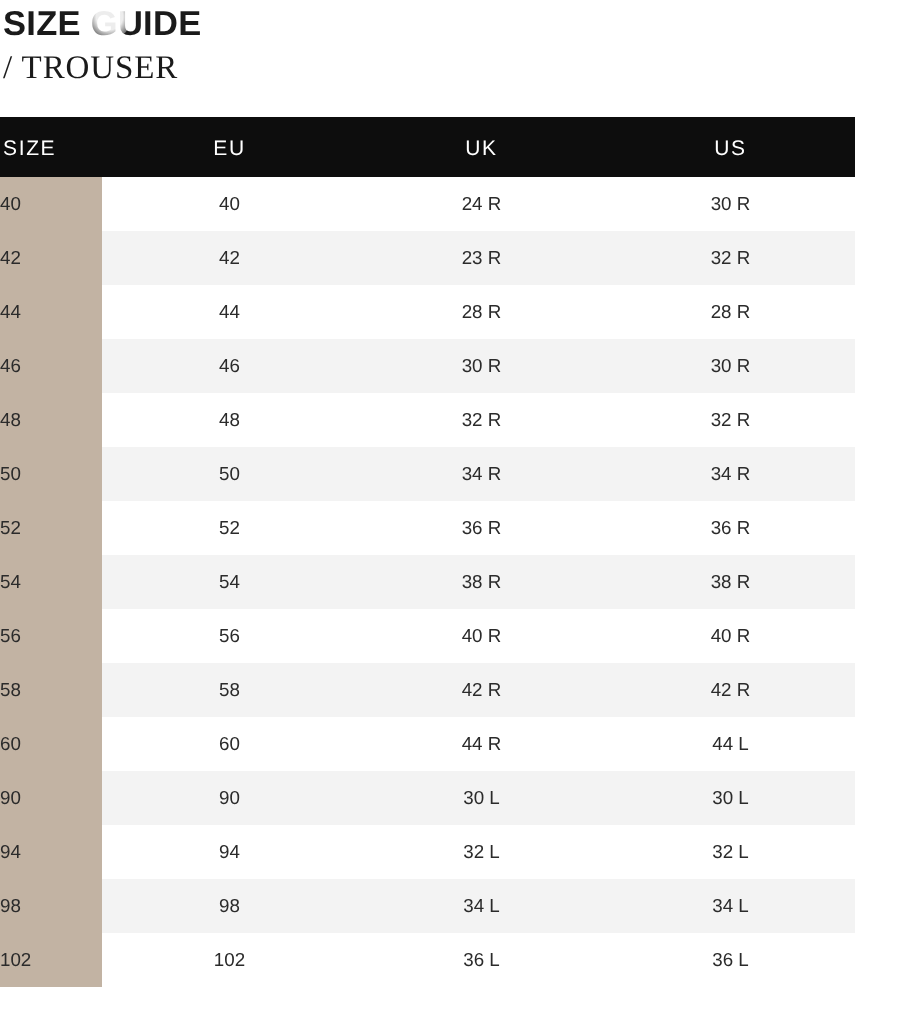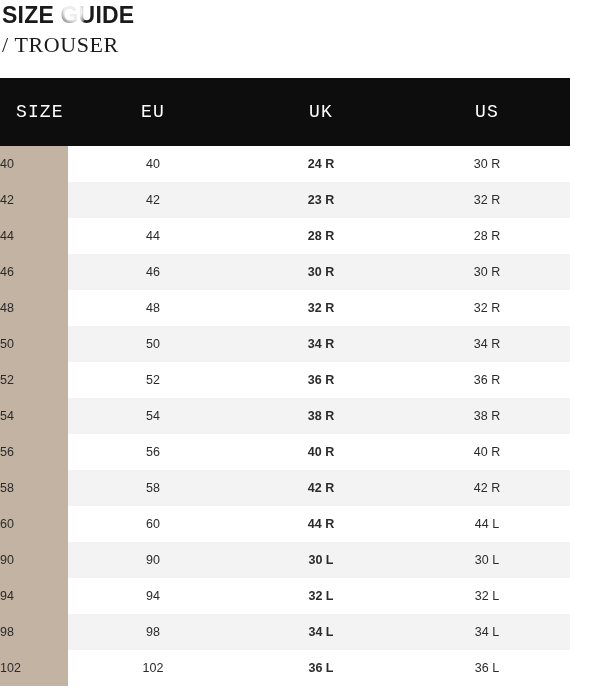--- a/index.html
+++ b/index.html
@@ -74,25 +74,25 @@
   }
   .size-table col.c-size { width: 68px; }
   .size-table col.c-eu   { width: 170px; }
   .size-table col.c-uk   { width: 166px; }
   .size-table col.c-us   { width: 166px; }
 
   .size-table thead th {
     background: #0d0d0d;
     color: #ffffff;
     height: 36px;
-    font-family: Liberation Mono, monospace;
-    font-size: 18px;
+    font-family: Liberation Sans, sans-serif;
+    font-size: 14px;
     font-weight: 400;
     letter-spacing: 1.1px;
-    padding: 16px;
+    padding: 2px;
     vertical-align: middle;
   }
   th.h-size { text-align: left; padding-left: 16px; }
   th.h-eu   { padding-right: 14px; }
   th.h-uk   { text-align: center; padding-right: 16px; }
   th.h-us   { text-align: center; padding-right: 16px; margin-top: 23px; }
 
   .size-table tbody tr { height: 36px; }
   .size-table tbody td {
     height: 36px;
@@ -105,21 +105,21 @@
   td.cell-size {
     background: #c2b3a3;
     text-align: left;
     padding-left: 22px;
     color: #262626;
   }
   td.cell-eu, td.cell-uk, td.cell-us {
     text-align: center;
   }
   td.cell-eu { padding-right: 14px; }
-  td.cell-uk { padding-right: 16px; font-weight: bold; }
+  td.cell-uk { padding-right: 16px; }
   td.cell-us { padding-right: 16px; }
 
   tbody tr.odd td.cell-eu,
   tbody tr.odd td.cell-uk,
   tbody tr.odd td.cell-us { background: #ffffff; }
   tbody tr.even td.cell-eu,
   tbody tr.even td.cell-uk,
   tbody tr.even td.cell-us { background: #f3f3f3; }
 </style>
 </head>

